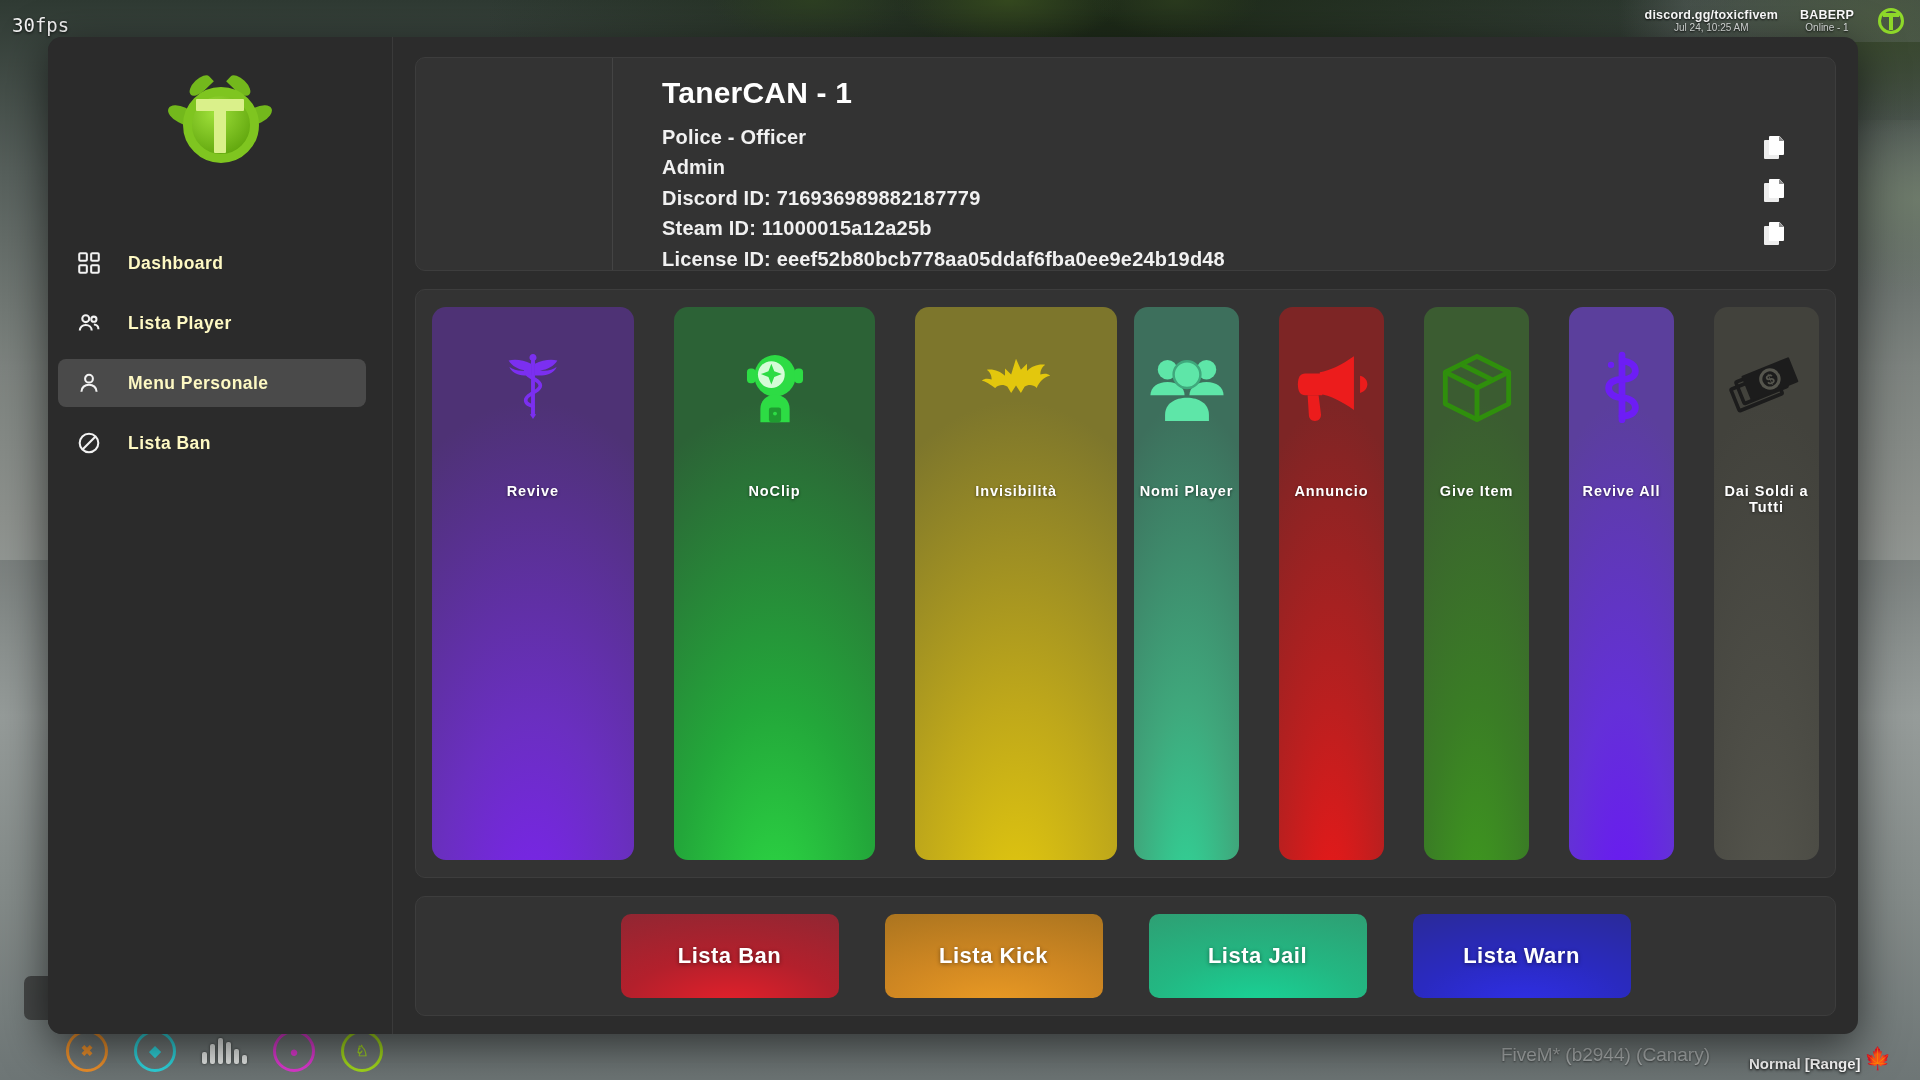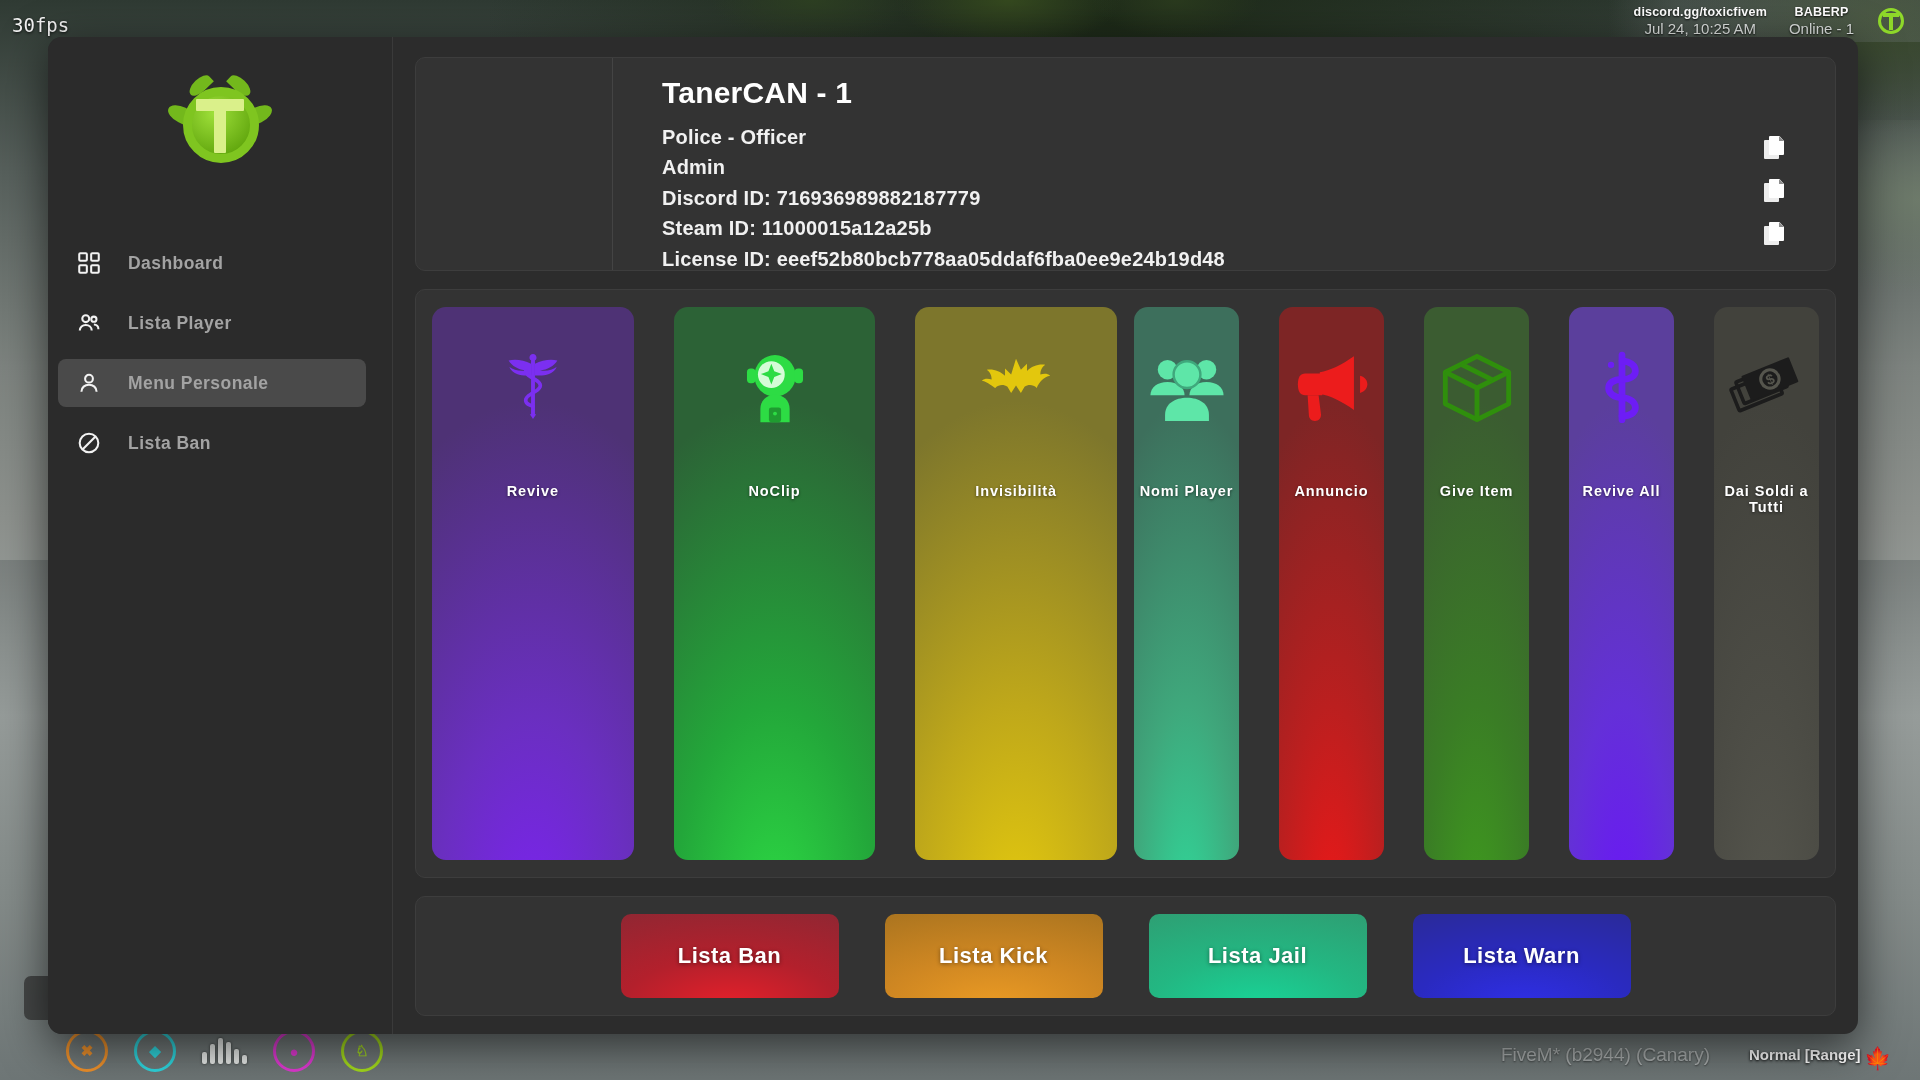--- a/index.html
+++ b/index.html
@@ -24,35 +24,35 @@
   .bg-hill{position:absolute;right:0;top:120px;width:300px;height:200px;
       background:radial-gradient(ellipse 200px 120px at 100% 40%,#6d7a6a 0%,rgba(109,122,106,0) 78%);}
 
   
   .fps{position:absolute;left:12px;top:14px;color:#f2f2f2;font-size:19px;
        font-family:"DejaVu Sans Mono","Liberation Mono",monospace;text-shadow:0 1px 3px rgba(0,0,0,.85);}
   .hud-top{position:absolute;right:0;top:0;height:42px;display:flex;align-items:center;gap:22px;
            padding:0 14px 0 26px;background:linear-gradient(90deg,rgba(120,128,126,.0) 0%,rgba(118,126,124,.32) 22%,rgba(110,120,118,.30) 100%);}
   .hud-block{display:flex;flex-direction:column;align-items:center;line-height:1.15;}
   .hud-l1{font-size:12.5px;font-weight:bold;color:#fff;text-shadow:0 1px 2px rgba(0,0,0,.9);letter-spacing:.2px;}
-  .hud-l2{font-size:15px;color:#dfe3e1;text-shadow:0 1px 2px rgba(0,0,0,.9);}
+  .hud-l2{font-size:10px;color:#dfe3e1;text-shadow:0 1px 2px rgba(0,0,0,.9);}
   .hud-logo{width:30px;height:30px;position:relative;}
   .hud-logo .ring{position:absolute;inset:2px;border:3px solid #8fd92a;border-radius:50%;}
   .hud-logo .stem{position:absolute;left:13px;top:7px;width:4px;height:17px;background:#8fd92a;}
   .hud-logo .bar{position:absolute;left:7px;top:7px;width:16px;height:4px;background:#8fd92a;}
 
   .hud-bottom{position:absolute;left:66px;bottom:8px;display:flex;align-items:center;gap:26px;}
   .ring-ico{width:36px;height:36px;border-radius:50%;display:flex;align-items:center;justify-content:center;
             font-size:15px;font-weight:bold;}
   .voice{display:flex;align-items:flex-end;gap:3px;height:26px;}
   .voice i{display:block;width:5px;background:#e9ecea;border-radius:2px;box-shadow:0 0 3px rgba(0,0,0,.6);}
 
   .fivem-ver{position:absolute;right:210px;bottom:14px;color:rgba(225,228,227,.62);font-size:19px;
              text-shadow:0 1px 2px rgba(0,0,0,.5);}
-  .range{position:absolute;right:28px;bottom:8px;display:flex;align-items:flex-start;gap:4px;}
+  .range{position:absolute;right:28px;bottom:8px;display:flex;align-items:flex-end;gap:4px;}
   .range-txt{color:#fff;font-size:15px;font-weight:bold;text-shadow:0 1px 3px #000;}
   .leaf{font-size:22px;}
   .leftbox{position:absolute;left:24px;bottom:60px;width:120px;height:44px;border-radius:7px;
            background:rgba(48,48,48,.72);color:#ddd;font-size:17px;padding:6px 9px;box-sizing:border-box;overflow:hidden;}
 
   
   .panel{position:absolute;left:48px;top:37px;width:1810px;height:997px;
          background:#2c2c2c;border-radius:14px;display:flex;overflow:hidden;
          box-shadow:0 12px 46px rgba(0,0,0,.62);}
 
@@ -68,21 +68,21 @@
   .logo .horn{position:absolute;width:30px;height:16px;background:#73b81c;border-radius:50% 50% 0 50%;}
   .logo .h1{left:6px;top:34px;transform:rotate(26deg);}
   .logo .h2{right:6px;top:34px;transform:rotate(-26deg) scaleX(-1);}
   .logo .h3{left:26px;top:6px;transform:rotate(-44deg);width:26px;height:13px;}
   .logo .h4{right:26px;top:6px;transform:rotate(44deg) scaleX(-1);width:26px;height:13px;}
 
   .nav{padding:24px 0 0 10px;display:flex;flex-direction:column;gap:12px;}
   .nav-item{display:flex;align-items:center;gap:26px;height:48px;padding:0 18px;border-radius:8px;
             margin-right:26px;cursor:pointer;}
   .nav-item.active{background:#4a4a4a;}
-  .nav-label{color:#a3a3a3;font-size:17.5px;font-weight:bold;letter-spacing:.45px;}
+  .nav-label{color:#fef9c3;font-size:17.5px;font-weight:bold;letter-spacing:.45px;}
   .nav-ico{width:26px;height:26px;flex:0 0 26px;display:flex;align-items:center;justify-content:center;color:#f2f2f2;}
   .nav-ico svg{width:26px;height:26px;stroke:#f2f2f2;fill:none;stroke-width:1.9;}
 
   .content{flex:1;padding:20px 22px 18px 22px;display:flex;flex-direction:column;gap:18px;min-width:0;}
 
   .card{background:#333;border:1px solid #3d3d3d;border-radius:10px;gap:16px;}
 
   .profile{display:flex;align-items:stretch;height:212px;}
   .avatar-slot{width:196px;flex:0 0 196px;border-right:1px solid #444;}
   .prof-info{flex:1;padding:18px 0 0 33px;display:flex;flex-direction:column;min-width:0;}

